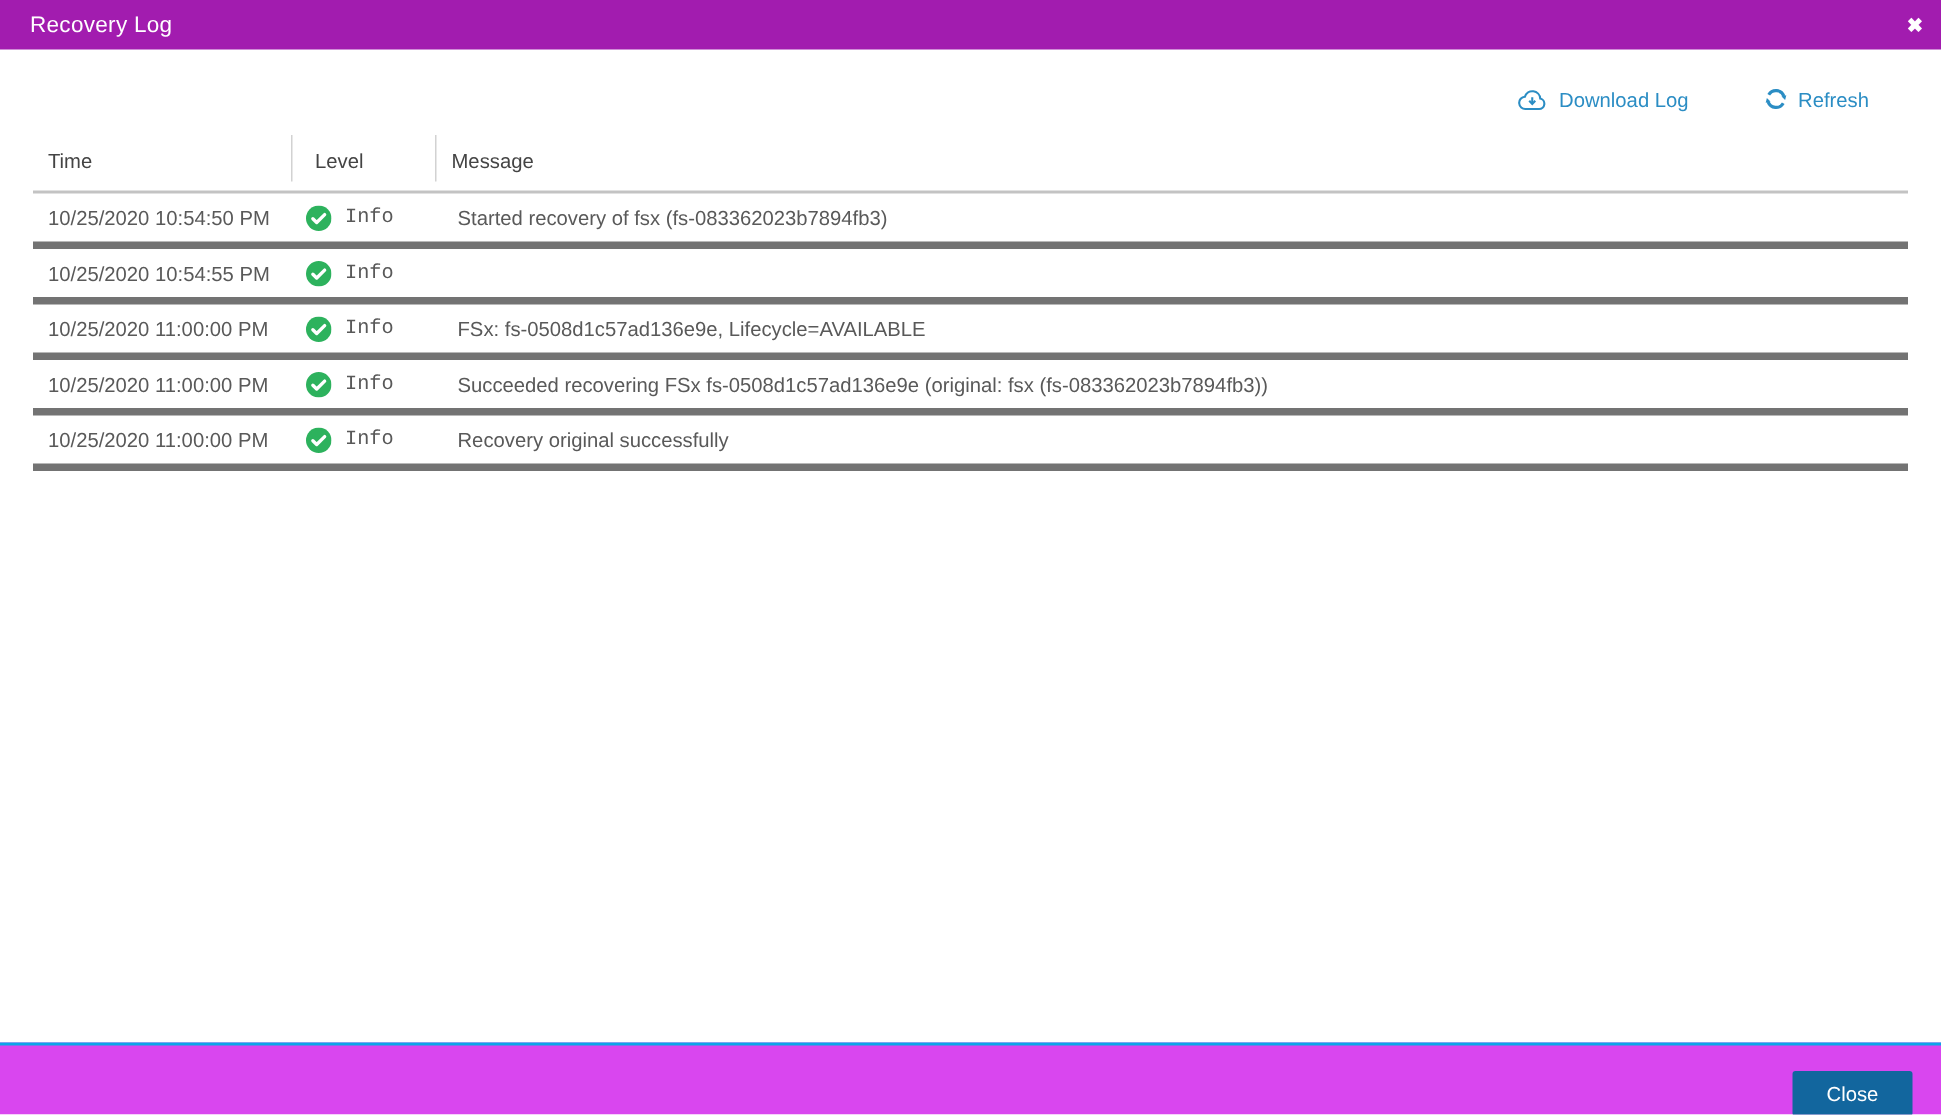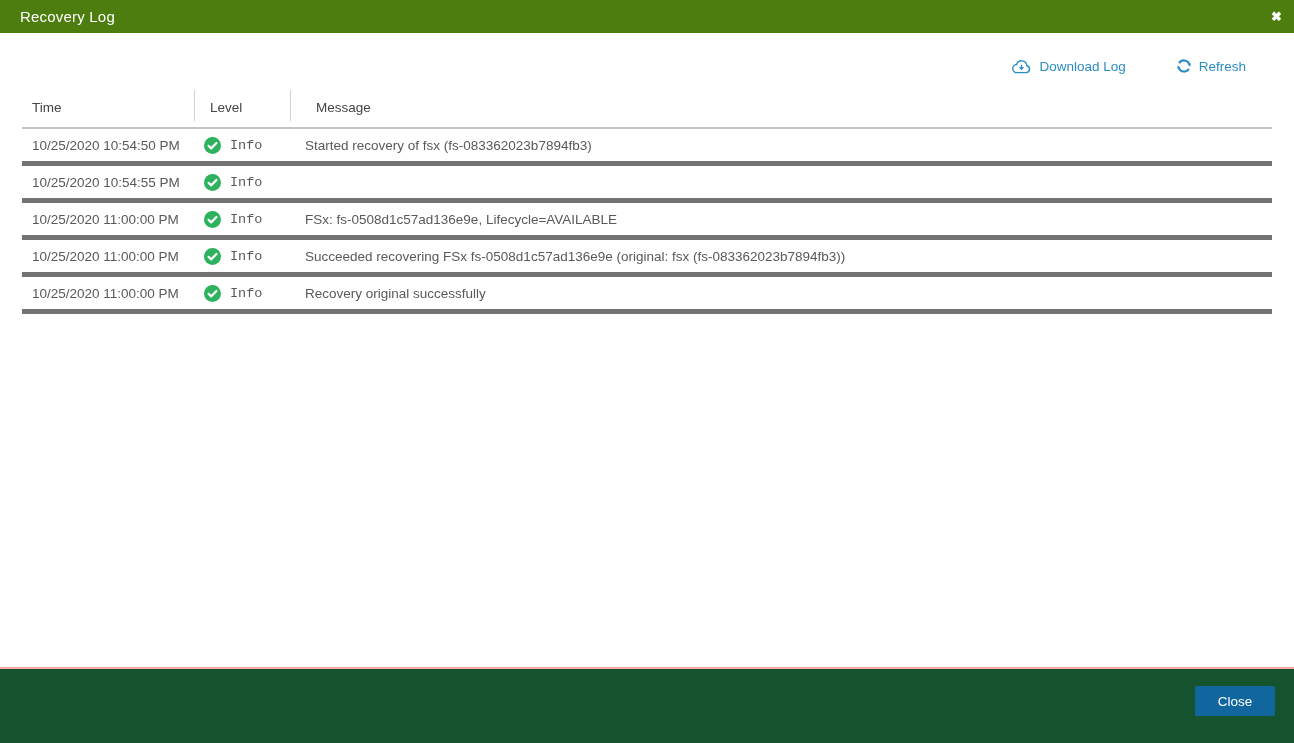--- a/index.html
+++ b/index.html
@@ -8,21 +8,21 @@
     background: #ffffff;
     font-family: "Liberation Sans", sans-serif;
     overflow: hidden;
     position: relative;
   }
 
   
   .titlebar {
     position: absolute; top: 0; left: 0; right: 0;
     height: 33px;
-    background: #4d7c0f;
+    background: #a21caf;
     display: flex; align-items: center;
     padding: 0 20px;
   }
   .titlebar .title {
     color: #ffffff;
     font-size: 15px;
     letter-spacing: 0.2px;
   }
   .titlebar .close-x {
     position: absolute; right: 12px; top: 0;
@@ -62,21 +62,21 @@
     display: flex;
     height: 41px;
     align-items: center;
     border-bottom: 2px solid #c3c3c3;
     color: #444444;
     font-size: 13.5px;
   }
   .hcell { position: relative; height: 100%; display: flex; align-items: center; }
   .hcell.time { width: 172px; padding-left: 10px; }
   .hcell.level { width: 96px; padding-left: 16px; }
-  .hcell.message { flex: 1; padding-left: 26px; }
+  .hcell.message { flex: 1; padding-left: 11px; }
   .hcell.level::before, .hcell.message::before {
     content: "";
     position: absolute; left: 0; top: 2px;
     width: 1px; height: 31px;
     background: #d2d2d2;
   }
 
   .trow {
     display: flex;
     height: 37px;
@@ -88,23 +88,23 @@
   .cell { display: flex; align-items: center; height: 100%; }
   .cell.time { width: 172px; padding-left: 10px; }
   .cell.level { width: 96px; padding-left: 10px; gap: 9px; font-family: Liberation Mono, monospace; }
   .cell.message { flex: 1; padding-left: 15px; }
   .check-icon { width: 17px; height: 17px; display: inline-flex; }
   .check-icon svg { width: 17px; height: 17px; }
 
   
   .footer {
     position: absolute; left: 0; right: 0; bottom: 0;
-    height: 76px;
-    border-top: 2px solid #fca5a5;
-    background: #14532d;
+    height: 48px;
+    border-top: 2px solid #0ea5e9;
+    background: #d946ef;
   }
   .close-btn {
     position: absolute; right: 19px; top: 17px;
     width: 80px; height: 30px;
     background: #12669e;
     color: #ffffff;
     font-family: "Liberation Sans", sans-serif;
     font-size: 13.5px;
     border: none;
     border-radius: 2px;

